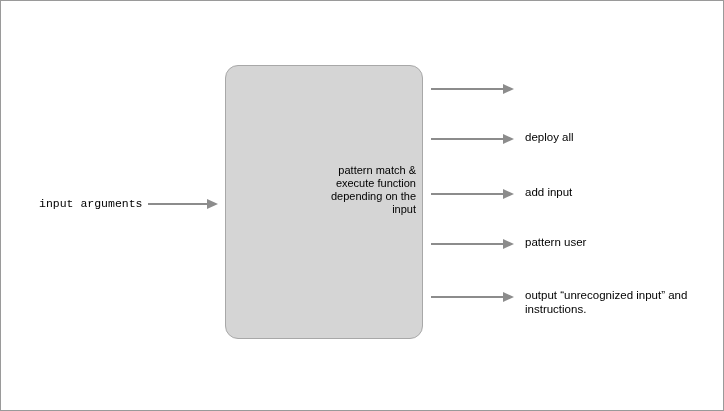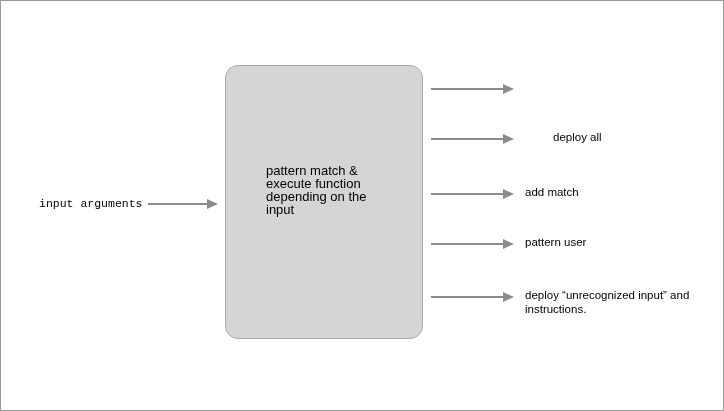--- a/index.html
+++ b/index.html
@@ -30,24 +30,25 @@
     background: #d5d5d5;
     border: 1px solid #a8a8a8;
     border-radius: 13px;
     box-sizing: border-box;
   }
   .process-box-label {
     position: absolute;
     left: 40px;
     top: 98px;
     width: 150px;
-    font-size: 13px;
+    font-size: 11px;
     line-height: 13px;
     color: #000000;
     white-space: pre-line;
+    text-align: right;
   }
 
   
   .arrow {
     position: absolute;
     height: 10px;
   }
   .arrow .shaft {
     position: absolute;
     left: 0;
@@ -101,34 +102,34 @@
 
   <div class="arrow" style="left:430px; top:83px; width:84px;">
     <div class="shaft" style="width:73px;"></div>
     <div class="head" style="left:72px;"></div>
   </div>
 
   <div class="arrow" style="left:430px; top:133px; width:84px;">
     <div class="shaft" style="width:73px;"></div>
     <div class="head" style="left:72px;"></div>
   </div>
-  <div class="edge-label" style="left:524px; top:129px;margin-left:28px;"> deploy all</div>
+  <div class="edge-label" style="left:524px; top:129px;"> deploy all</div>
 
   <div class="arrow" style="left:430px; top:188px; width:84px;">
     <div class="shaft" style="width:73px;"></div>
     <div class="head" style="left:72px;"></div>
   </div>
-  <div class="edge-label" style="left:524px; top:184px;">add match</div>
+  <div class="edge-label" style="left:524px; top:184px;">add input</div>
 
   <div class="arrow" style="left:430px; top:238px; width:84px;">
     <div class="shaft" style="width:73px;"></div>
     <div class="head" style="left:72px;"></div>
   </div>
   <div class="edge-label" style="left:524px; top:234px;">pattern user</div>
 
   <div class="arrow" style="left:430px; top:291px; width:84px;">
     <div class="shaft" style="width:73px;"></div>
     <div class="head" style="left:72px;"></div>
   </div>
-  <div class="edge-label" style="left:524px; top:287px; width:180px;">deploy “unrecognized input” and
+  <div class="edge-label" style="left:524px; top:287px; width:180px;">output “unrecognized input” and
 instructions.</div>
 
 </div>
 
 </body></html>

